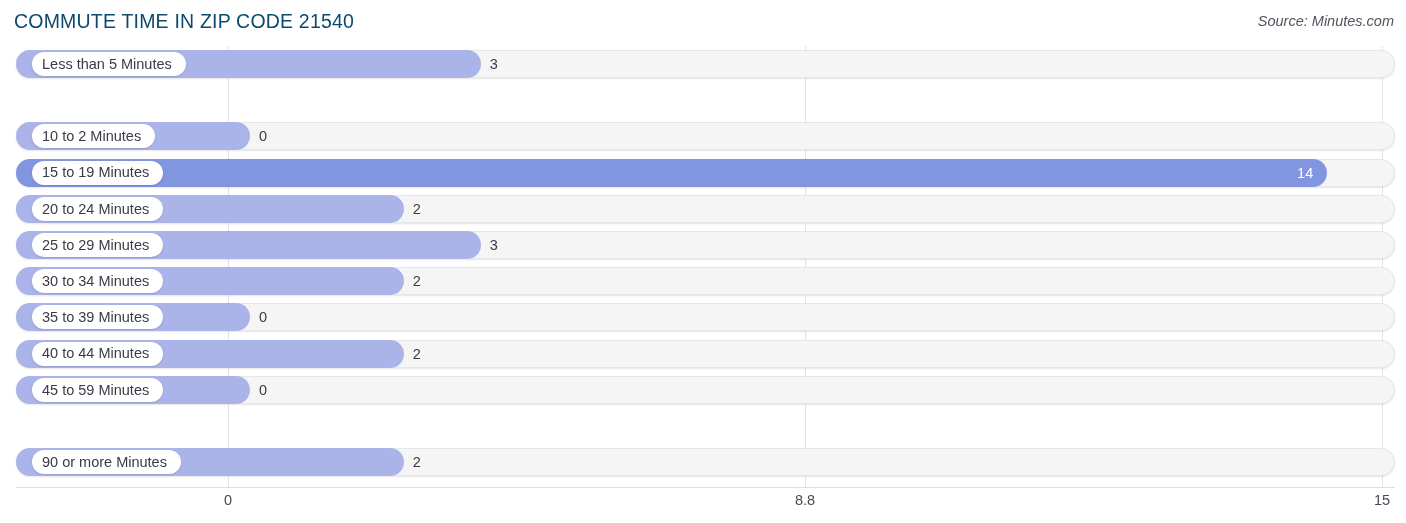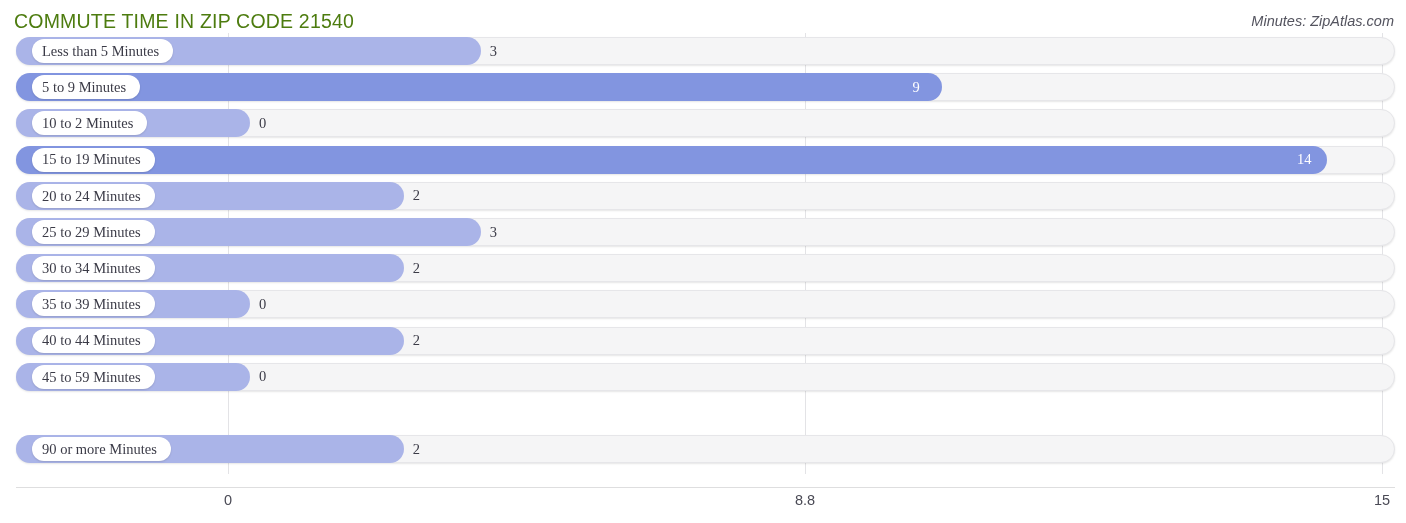--- a/index.html
+++ b/index.html
@@ -22,41 +22,40 @@
     left: 0; top: 0;
     width: 1406px;
     height: 46px;
   }
   .chart-title {
     position: absolute;
     left: 14px;
     top: 10px;
     font-size: 19.5px;
     letter-spacing: 0.2px;
-    color: #4d7c0f;
+    color: #0c4a6e;
     white-space: nowrap;
   }
   .chart-source {
     position: absolute;
     right: 12px;
     top: 13px;
     font-size: 14.5px;
     font-style: italic;
     color: #54545f;
     white-space: nowrap;
   }
 
   
   .plot {
     position: absolute;
     left: 0;
-    top: 33px;
+    top: 46px;
     width: 1286px;
     height: 441px;
-    font-family: Liberation Serif, serif;
   }
 
   .gridlines {
     position: absolute;
     left: 0; top: 0;
     width: 1406px;
     height: 441px;
     pointer-events: none;
   }
   .gridline {
@@ -171,46 +170,38 @@
     color: #4a4a55;
     transform: translateX(-50%);
     white-space: nowrap;
   }
 </style>
 </head>
 <body>
 
 <div class="header">
   <div class="chart-title">COMMUTE TIME IN ZIP CODE 21540</div>
-  <div class="chart-source">Minutes: ZipAtlas.com</div>
+  <div class="chart-source">Source: Minutes.com</div>
 </div>
 
 <div class="plot">
   <div class="gridlines" id="gridlines">
       <div class="gridline" style="left: 228px;"></div>
       <div class="gridline" style="left: 805px;"></div>
       <div class="gridline" style="left: 1382px;"></div>
     </div>
   <div class="rows" id="rows">
       <div class="row" style="top: 4px;">
         <div class="track"></div>
         <div class="bar light" style="width: 464.8px;"></div>
         <div class="label-pill">
           <span class="label-text">Less than 5 Minutes</span>
         </div>
         <div class="value-out" style="left: 473.8px;">3</div>
       </div>
-      <div class="row" style="top: 40.2px;">
-        <div class="track"></div>
-        <div class="bar dark" style="width: 926.4px;"></div>
-        <div class="label-pill">
-          <span class="label-text">5 to 9 Minutes</span>
-        </div>
-        <div class="value-in" style="left: 896.4px;">9</div>
-      </div>
       <div class="row" style="top: 76.4px;">
         <div class="track"></div>
         <div class="bar light" style="width: 234px;"></div>
         <div class="label-pill">
           <span class="label-text">10 to 2 Minutes</span>
         </div>
         <div class="value-out" style="left: 243px;">0</div>
       </div>
       <div class="row" style="top: 112.6px;">
         <div class="track"></div>

